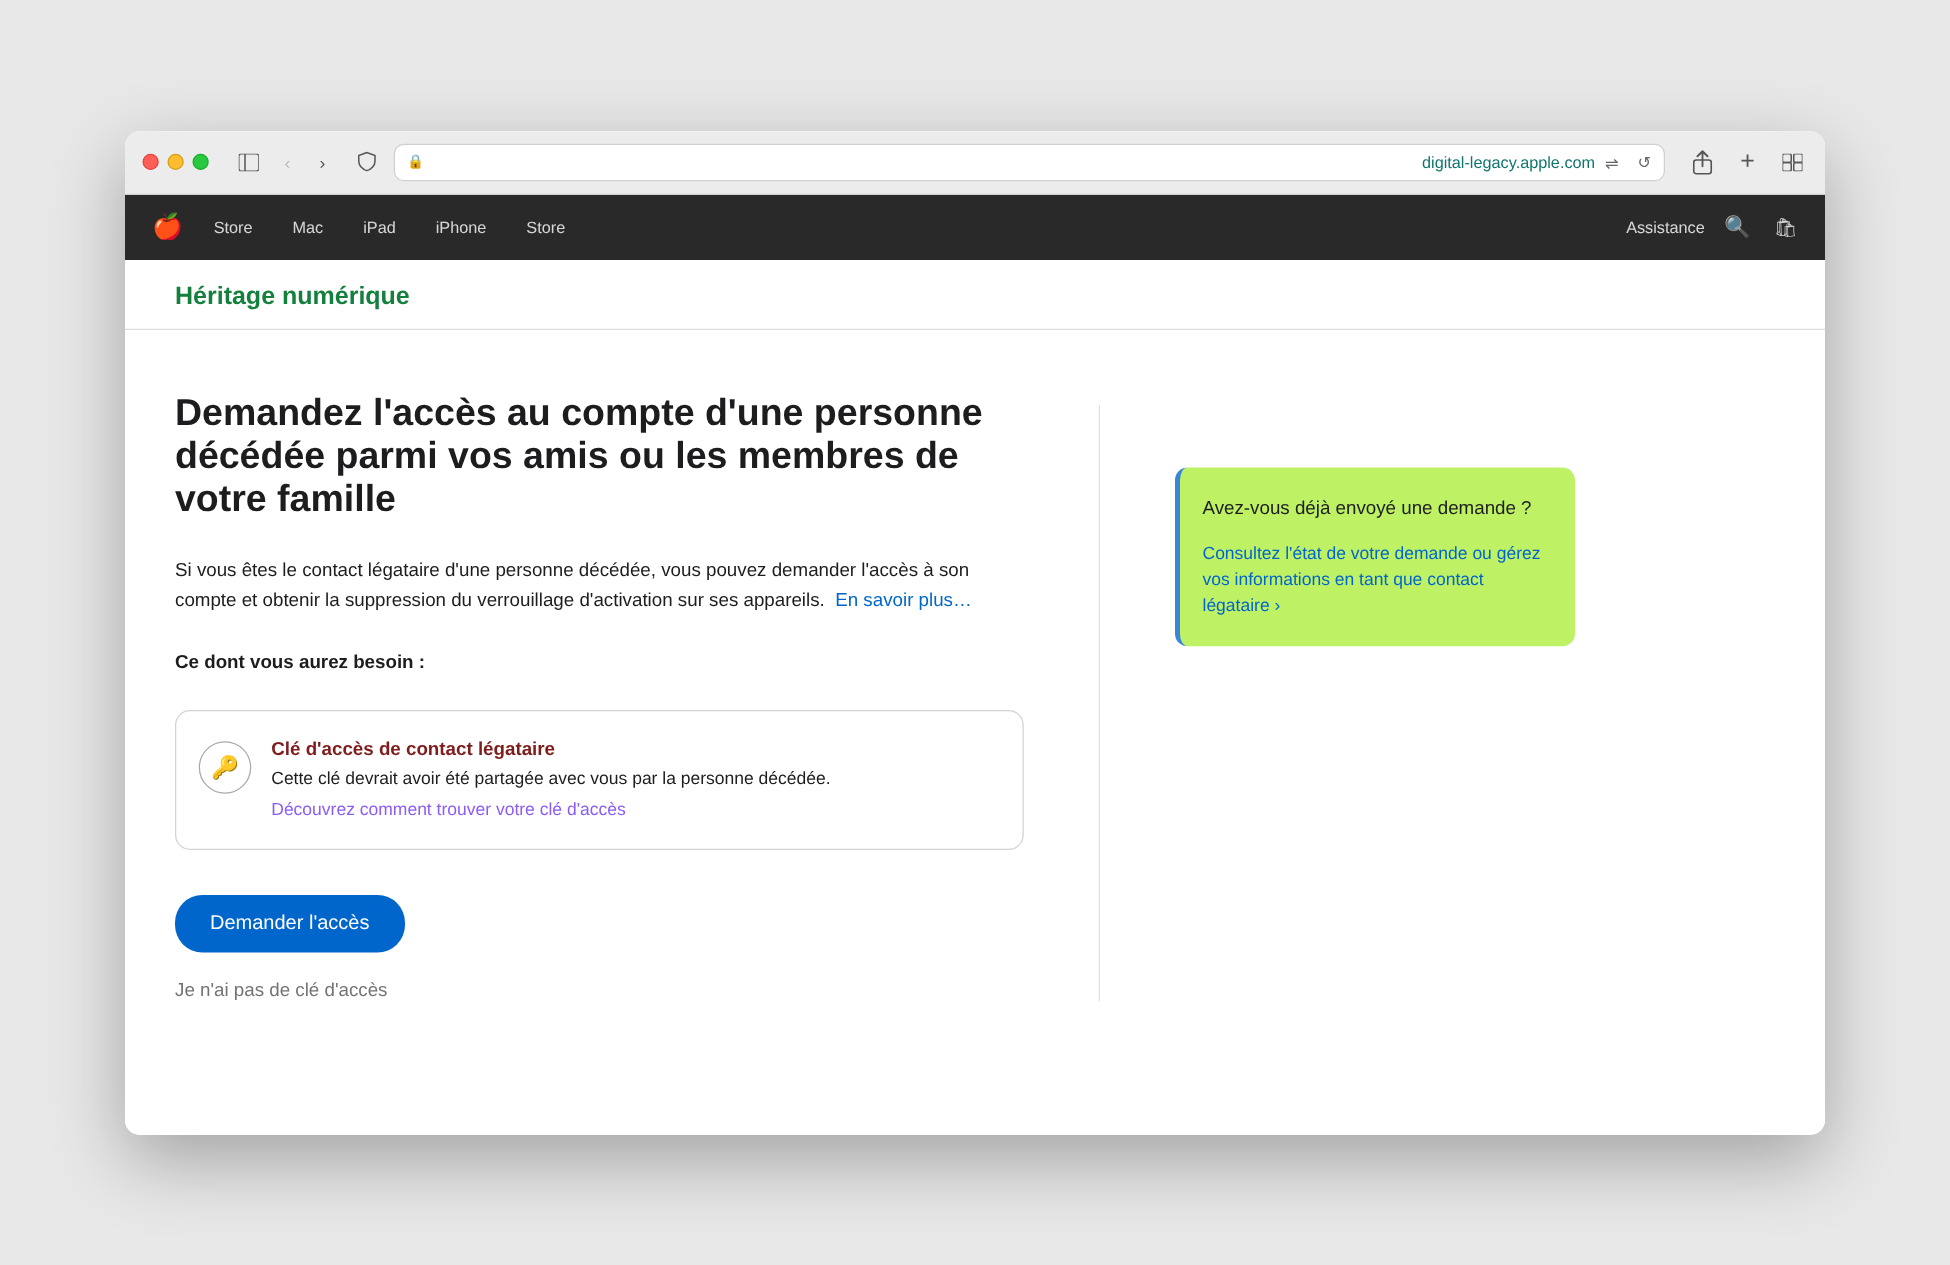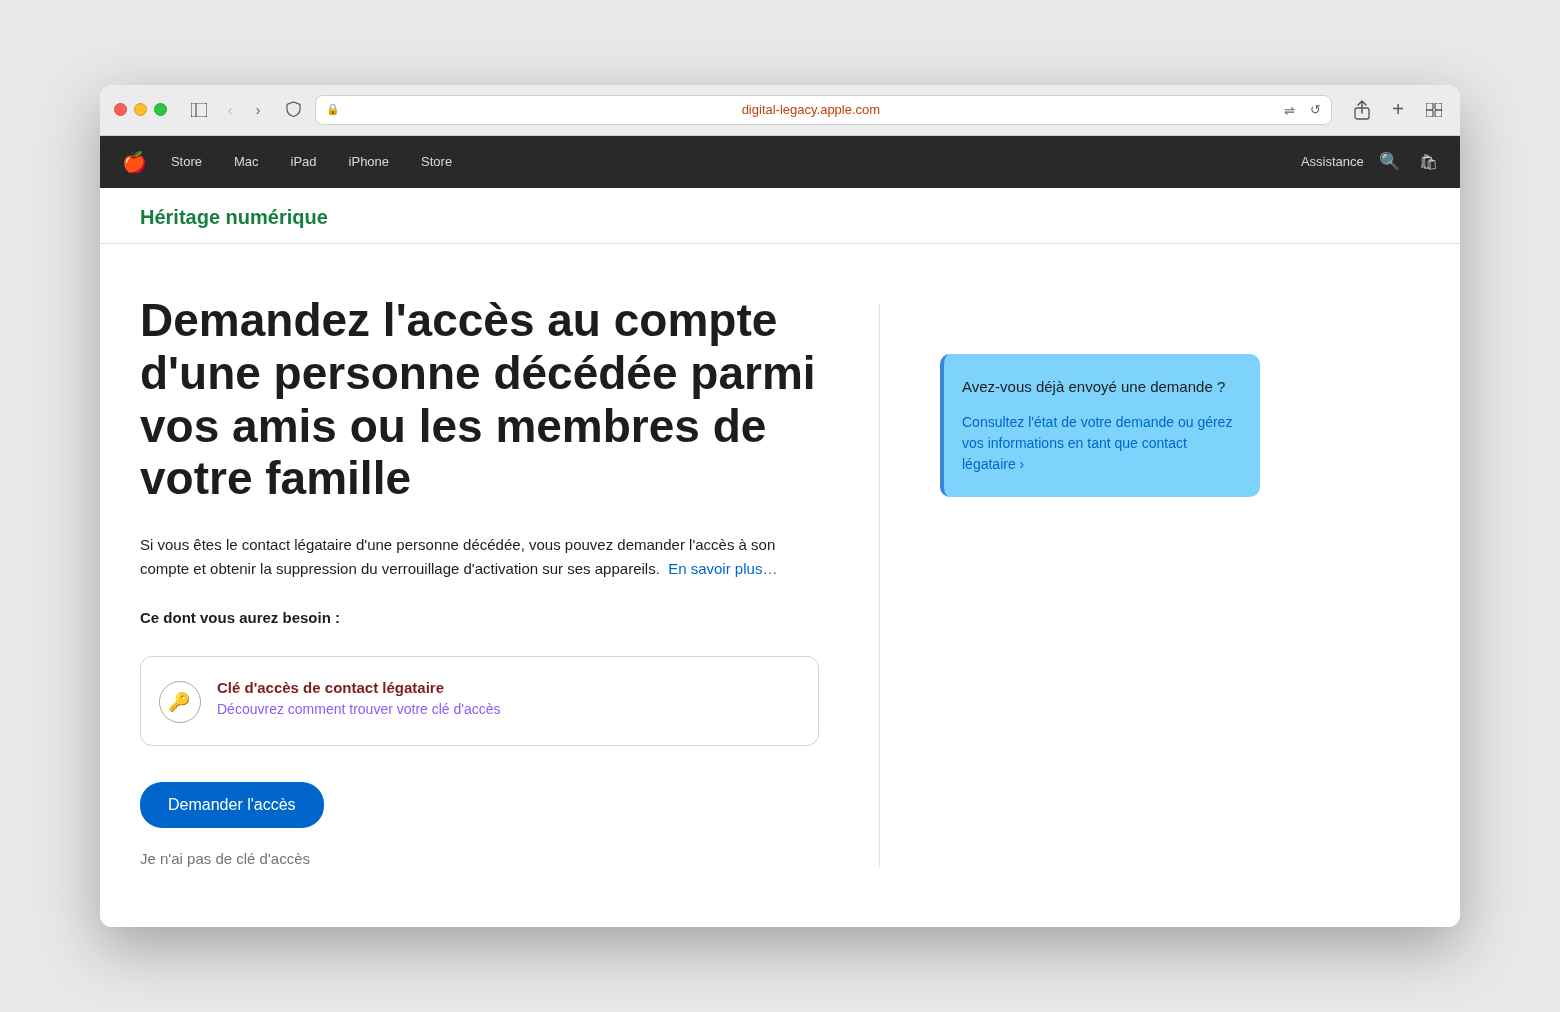--- a/index.html
+++ b/index.html
@@ -88,23 +88,23 @@
       height: 30px;
       display: flex;
       align-items: center;
       padding: 0 10px;
       gap: 6px;
       border: 1px solid #d0d0d0;
     }
     .address-bar .lock-icon { color: #666; font-size: 11px; }
     .address-text {
       font-size: 13px;
-      color: #c2410c;
+      color: #0f766e;
       flex: 1;
-      text-align: center;
+      text-align: right;
     }
     .translate-icon {
       width: 22px;
       height: 22px;
       display: flex;
       align-items: center;
       justify-content: center;
       color: #666;
       font-size: 13px;
     }
@@ -195,21 +195,21 @@
     }
     .main-left {
       flex: 1;
     }
     .main-right {
       width: 320px;
       flex-shrink: 0;
     }
 
     .page-title {
-      font-size: 46px;
+      font-size: 30px;
       font-weight: 700;
       color: #1d1d1f;
       line-height: 1.15;
       margin-bottom: 28px;
       max-width: 720px;
     }
     .page-description {
       font-size: 15px;
       color: #1d1d1f;
       line-height: 1.6;
@@ -285,21 +285,21 @@
 
     .no-key-link {
       color: #737373;
       font-size: 15px;
       text-decoration: none;
       display: block;
     }
 
     
     .sidebar-card {
-      background: #7dd3fc;
+      background: #bef264;
       border-radius: 10px;
       padding: 22px 22px 22px 18px;
       position: relative;
       border-left: 4px solid #3a85d8;
       margin-top: 60px;
     }
     .sidebar-card-title {
       font-size: 15px;
       color: #1d1d1f;
       font-weight: 400;
@@ -411,20 +411,21 @@
             &nbsp;<a class="learn-more-link" href="#">En savoir plus…</a>
           </p>
 
           <p class="section-label">Ce dont vous aurez besoin :</p>
 
           
           <div class="requirement-card">
             <div class="req-icon">🔑</div>
             <div class="req-content">
               <p class="req-title">Clé d'accès de contact légataire</p>
+              <p class="req-desc">Cette clé devrait avoir été partagée avec vous par la personne décédée.</p>
               <a class="req-link" href="#">Découvrez comment trouver votre clé d'accès</a>
             </div>
           </div>
 
           
           <button class="cta-button">Demander l'accès</button>
           <br>
           
           <a class="no-key-link" href="#">Je n'ai pas de clé d'accès</a>
         </div>

